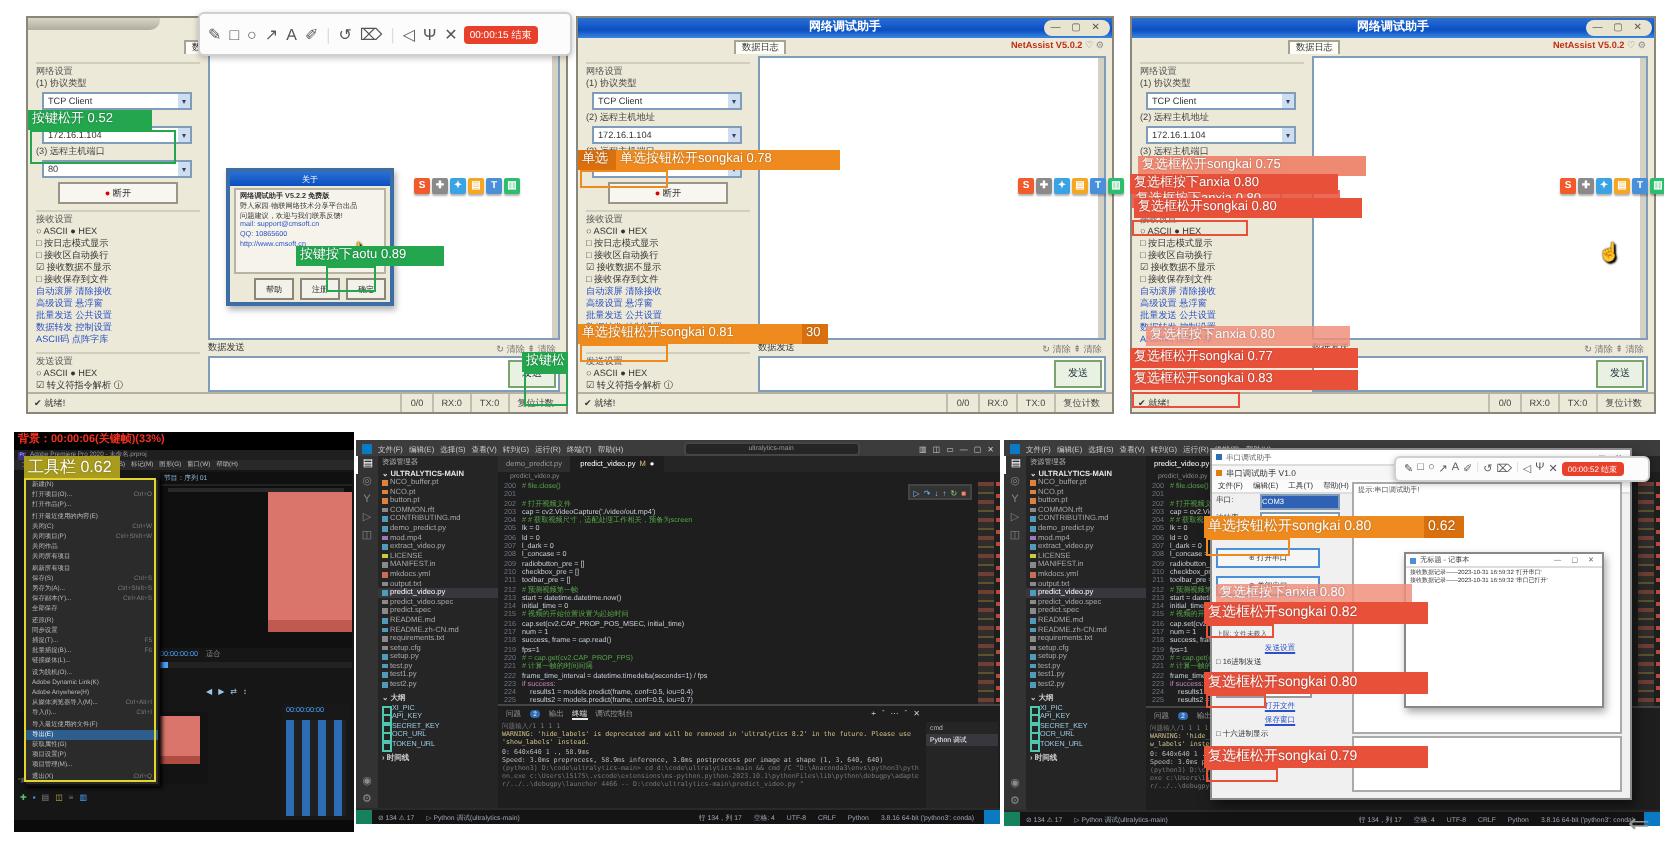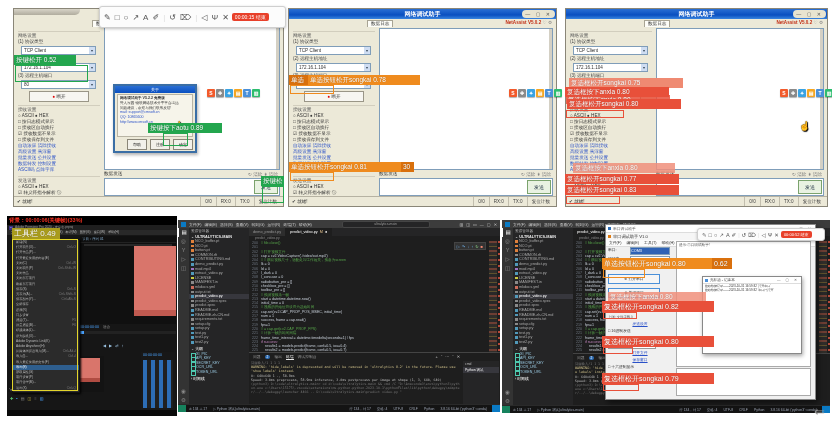--- a/index.html
+++ b/index.html
@@ -873,21 +873,21 @@
       <div class="abox" style="left: 290px; top: 172px; width: 44px; height: 9px; border-color: rgb(239, 139, 30);"></div>
       <div class="albl" style="left: 569px; top: 78px; width: 114px; height: 10px; background: rgb(239, 138, 114); font-size: 6.5px; line-height: 10px;">复选框松开songkai 0.75</div>
       <div class="albl" style="left: 565px; top: 87px; width: 104px; height: 10px; background: rgb(232, 80, 58); font-size: 6.5px; line-height: 10px;">复选框按下anxia 0.80</div>
       <div class="albl" style="left: 566px; top: 95px; width: 104px; height: 9px; opacity: 0.85; background: rgb(232, 80, 58); font-size: 6.5px; line-height: 9px;">复选框按下anxia 0.80</div>
       <div class="albl" style="left: 567px; top: 99px; width: 114px; height: 10px; background: rgb(232, 80, 58); font-size: 6.5px; line-height: 10px;">复选框松开songkai 0.80</div>
       <div class="abox" style="left: 566px; top: 110px; width: 58px; height: 8px; border-color: rgb(232, 80, 58);"></div>
       <div class="albl" style="left: 573px; top: 163px; width: 102px; height: 10px; opacity: 0.85; background: rgb(240, 144, 124); font-size: 6.5px; line-height: 10px;">复选框按下anxia 0.80</div>
       <div class="albl" style="left: 565px; top: 174px; width: 114px; height: 10px; background: rgb(232, 80, 58); font-size: 6.5px; line-height: 10px;">复选框松开songkai 0.77</div>
       <div class="albl" style="left: 565px; top: 185px; width: 114px; height: 10px; background: rgb(232, 80, 58); font-size: 6.5px; line-height: 10px;">复选框松开songkai 0.83</div>
       <div class="abox" style="left: 566px; top: 196px; width: 54px; height: 8px; border-color: rgb(232, 80, 58);"></div>
-      <div class="albl" style="left: 12px; top: 228px; width: 48px; height: 11px; background: rgb(168, 155, 29); font-size: 8px; line-height: 11px;">工具栏 0.49</div>
+      <div class="albl" style="left: 12px; top: 228px; width: 48px; height: 11px; background: rgb(168, 155, 29); font-size: 8px; line-height: 11px;">工具栏 0.62</div>
       <div class="abox" style="left: 12px; top: 239px; width: 66px; height: 152px; border-color: rgb(227, 213, 44);"></div>
       <div class="albl" style="left: 602px; top: 258px; width: 110px; height: 11px; background: rgb(239, 139, 30); font-size: 7px; line-height: 11px;">单选按钮松开songkai 0.80</div>
       <div class="albl" style="left: 712px; top: 258px; width: 20px; height: 11px; background: rgb(217, 112, 13); font-size: 7px; line-height: 11px;">0.62</div>
       <div class="abox" style="left: 603px; top: 269px; width: 42px; height: 9px; border-color: rgb(239, 139, 30);"></div>
       <div class="albl" style="left: 608px; top: 292px; width: 98px; height: 9px; opacity: 0.85; background: rgb(240, 144, 124); font-size: 6.5px; line-height: 9px;">复选框按下anxia 0.80</div>
       <div class="albl" style="left: 602px; top: 301px; width: 112px; height: 11px; background: rgb(232, 80, 58); font-size: 7px; line-height: 11px;">复选框松开songkai 0.82</div>
       <div class="abox" style="left: 603px; top: 312px; width: 34px; height: 7px; border-color: rgb(232, 80, 58);"></div>
       <div class="albl" style="left: 602px; top: 336px; width: 112px; height: 11px; background: rgb(232, 80, 58); font-size: 7px; line-height: 11px;">复选框松开songkai 0.80</div>
       <div class="abox" style="left: 603px; top: 347px; width: 30px; height: 7px; border-color: rgb(232, 80, 58);"></div>
       <div class="albl" style="left: 602px; top: 373px; width: 112px; height: 11px; background: rgb(232, 80, 58); font-size: 7px; line-height: 11px;">复选框松开songkai 0.79</div>

